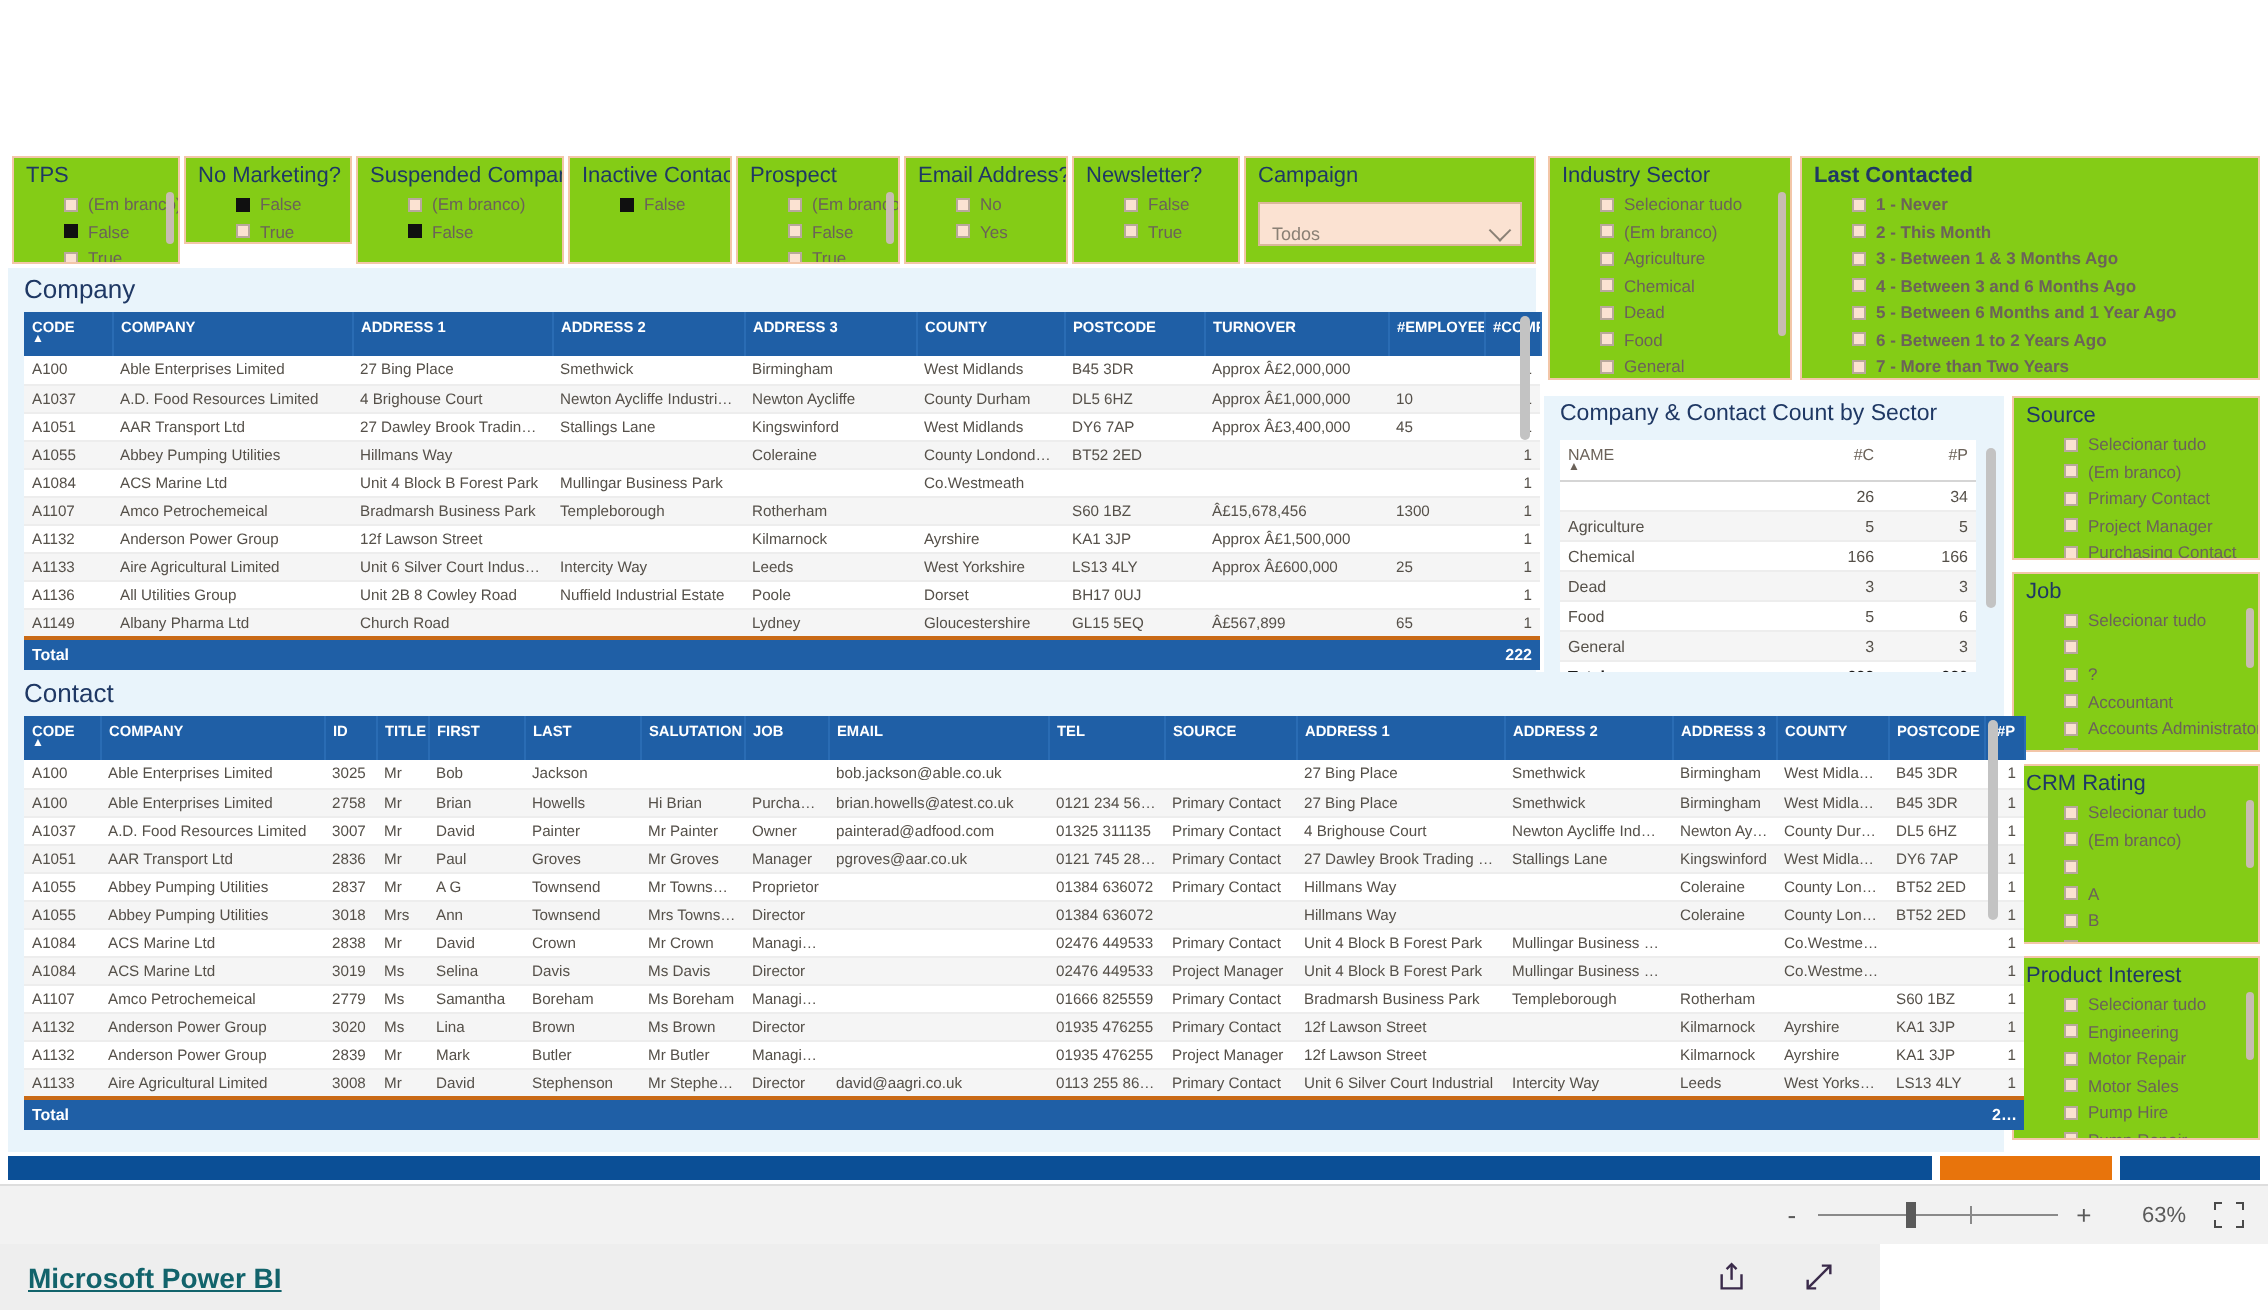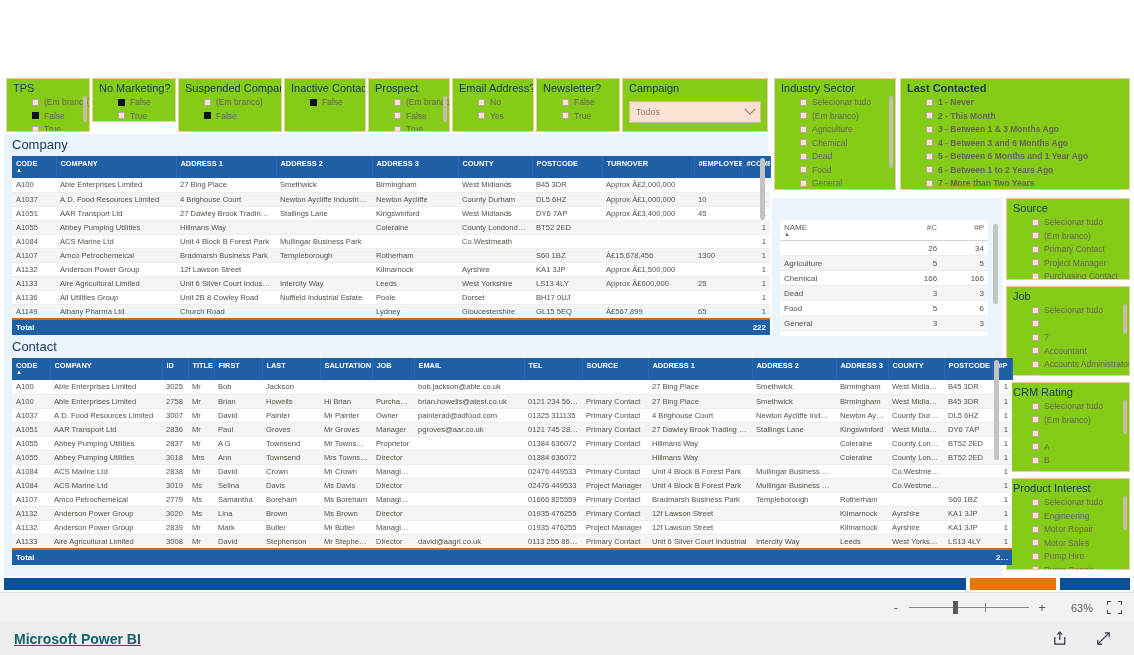--- a/index.html
+++ b/index.html
@@ -63,21 +63,21 @@
   .cbx.on { background:#101010; border-color:#101010; }
   .slicer-item span { font-size:8.5px; color:#6b6259; white-space:nowrap; }
   .slicer-scroll {
     position:absolute; right:2px; top:17px; width:4px; height:26px;
     background:#c8bcb2; border-radius:2px;
   }
 
   .dropdown {
     position:absolute; left:6px; right:6px; top:22px; height:22px;
     background:#fbe2d2; border:1px solid #d9b79b;
-    display:flex; align-items:center; padding:0 6px;
+    display:flex; align-items:flex-end; padding:0 6px;
   }
   .dropdown span { font-size:9px; color:#8a8075; }
   .chev { margin-left:auto; width:8px; height:8px; border-right:1.4px solid #8a8075;
           border-bottom:1.4px solid #8a8075; transform:rotate(45deg) translate(-2px,-2px); }
 
   
   .tbl-card { position:absolute; background:#e9f4fb; }
   .tbl-heading { color:#1f3864; font-size:13px; padding:3px 0 3px 8px; }
   .tbl { width:100%; border-collapse:collapse; table-layout:fixed; }
   .tbl th {
@@ -125,21 +125,21 @@
   .zpct { font-size:11px; color:#5a5a5a; margin:0 14px 0 8px; }
   .fitbtn { width:15px; height:13px; position:relative; margin-right:12px; }
   .fitbtn i { position:absolute; width:4px; height:4px; border:1.3px solid #4a4a4a; }
   .fitbtn i:nth-child(1){ left:0; top:0; border-right:none; border-bottom:none;}
   .fitbtn i:nth-child(2){ right:0; top:0; border-left:none; border-bottom:none;}
   .fitbtn i:nth-child(3){ left:0; bottom:0; border-right:none; border-top:none;}
   .fitbtn i:nth-child(4){ right:0; bottom:0; border-left:none; border-top:none;}
 
   
   .footer {
-    position:absolute; left:0; top:622px; width:1134px; height:33px;
+    position:absolute; left:0; top:622px; width:940px; height:33px;
     background:#eeeeee; display:flex; align-items:center;
   }
   .pbi-link {
     margin-left:14px; color:#12636b; font-size:14px; font-weight:bold;
     text-decoration:underline;
   }
   .footer-icons { margin-left:auto; display:flex; align-items:center; gap:26px; margin-right:22px; }
   .ficon { width:17px; height:17px; color:#3a2a4a; }
 </style>
 </head>
@@ -479,20 +479,21 @@
                 <td></td>
             <td class="num">222</td>
           </tr>
             </tfoot>
         </table>
       </div>
       <div class="tbl-vscroll" style="right:3px; top:24px; height:62px;"></div>
     </div>
 
     <div class="tbl-card" style="left:772px; top:126px; width:230px; height:142px;">
+      <div class="tbl-heading" style="font-size:11.5px;">Company &amp; Contact Count by Sector</div>
       <div style="position:absolute; left:8px; top:22px; width:208px;">
         <table class="tbl sector-tbl">
           <colgroup>
               <col style="width:110px">
               <col style="width:48px">
               <col style="width:46px">
             </colgroup>
           <thead>
               <tr>
             <th><span>NAME</span><span class="sort-arrow">▲</span></th>

